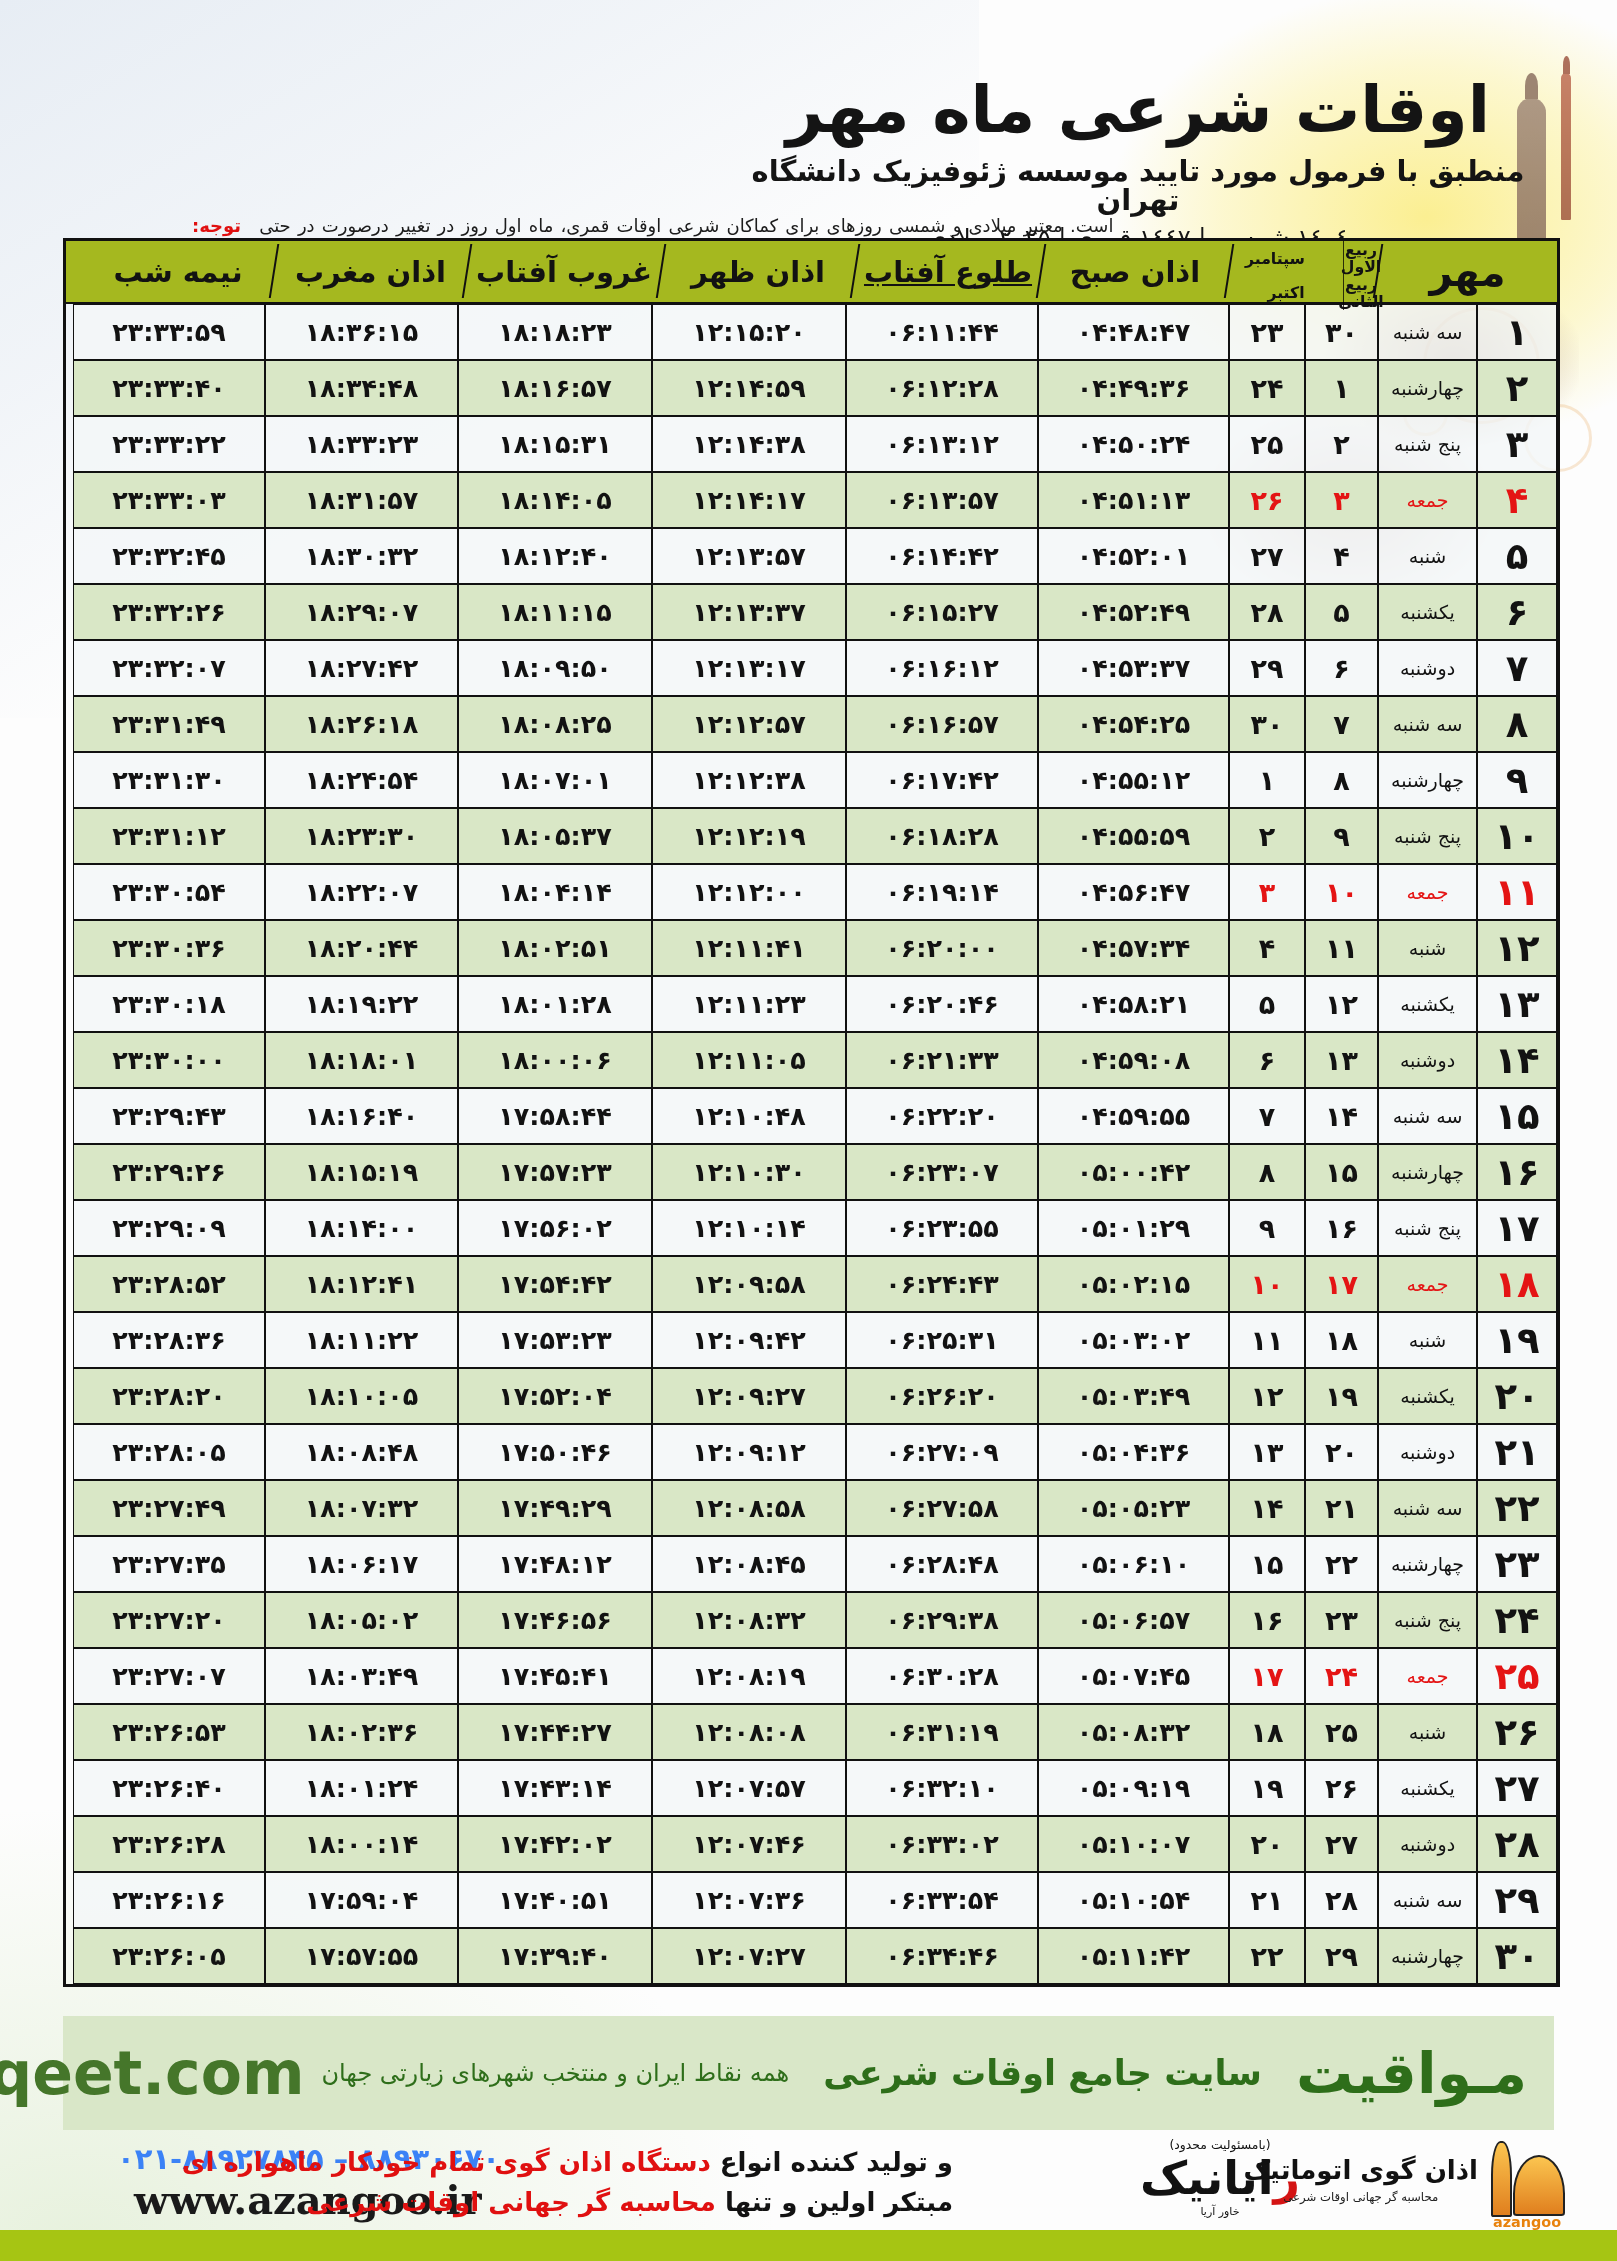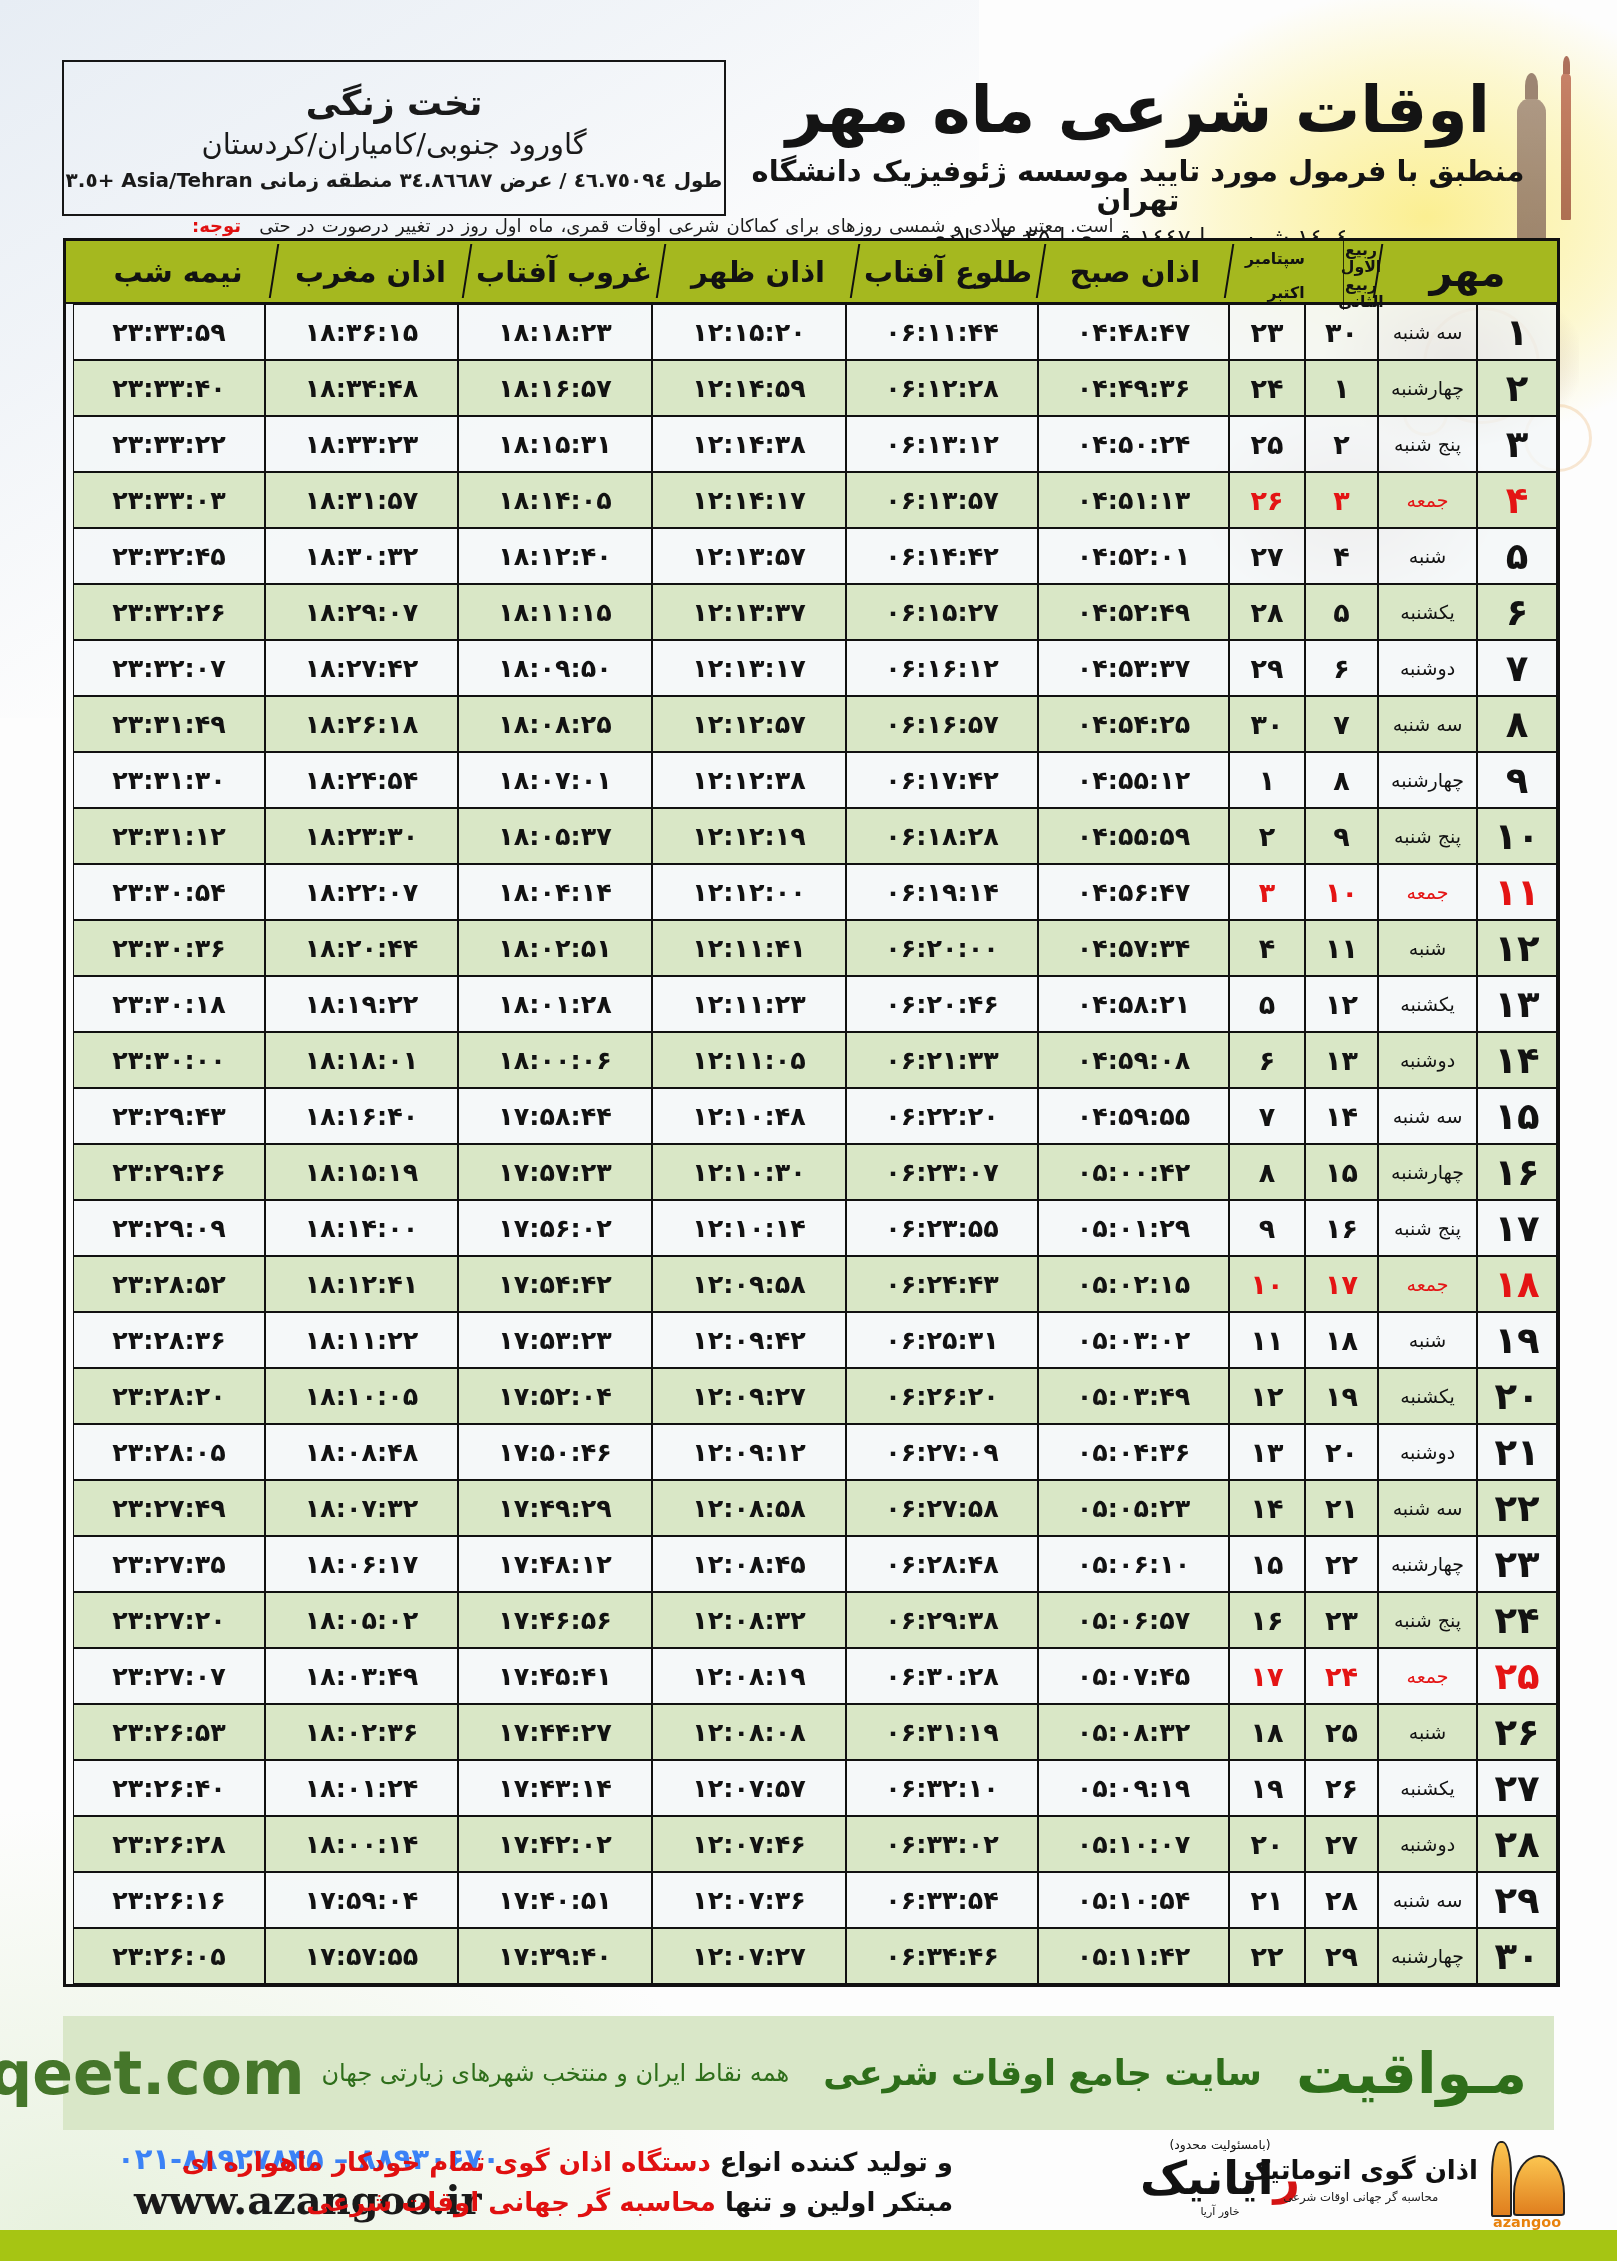--- a/index.html
+++ b/index.html
@@ -48,21 +48,21 @@
 
   
   .ptable{position:absolute;left:63px;top:238px;width:1491px;border:3.3px solid #111;background:transparent;}
   .thead{display:flex;flex-direction:row;direction:rtl;height:61px;background:#a5b81f;border-bottom:2.6px solid #111;}
   .hcell{position:relative;display:flex;align-items:center;justify-content:center;
     font-weight:bold;color:#121212;font-size:29px;}
   .hcell:not(:first-child)::after{content:"";position:absolute;right:-1.3px;top:3.3px;bottom:3.3px;width:2px;
     background:#111;transform:skewX(-9deg);}
   .h-month{width:179px;font-size:40px;}
   .h-dates{width:149px;}
-  .h-fajr{width:188px;}.h-sunrise{width:186px;}.h-noon{width:194px;}
+  .h-fajr{width:188px;}.h-sunrise{width:186px;text-decoration:underline;}.h-noon{width:194px;}
   .h-sunset{width:194px;}.h-maghrib{width:193px;}.h-midnight{width:192px;}
   .hdates-grid{display:grid;direction:rtl;grid-template-columns:73px 76px;grid-template-rows:1fr 1fr;
     width:100%;height:100%;align-items:center;font-size:15.7px;font-weight:bold;}
   .hdates-grid span{text-align:center;line-height:1.1;margin-left:38px;}
   .hd-hijri{border-left:1.3px solid rgba(0,0,0,.75);height:100%;display:flex;align-items:center;justify-content:center;}
   .tbody{display:grid;direction:rtl;grid-template-columns:80px 99px 73px 76px 191px 192px 194px 194px 193px 192px;
     grid-auto-rows:56px;}
   .cell{border:1px solid #111;display:flex;align-items:center;justify-content:center;
     color:#121212;overflow:hidden;}
   .cell.w{background:rgba(243,246,248,.82);}
@@ -113,25 +113,20 @@
   <div class="tint-tl"></div>
   <div class="tint-bl"></div>
   <div class="glow"></div>
   <div class="swirl sw1"></div>
   <div class="swirl sw2"></div>
   <div class="swirl sw3"></div>
   <div class="minaret-brown"></div>
   <div class="minaret-red"></div>
   <div class="photo-wm"></div>
 
-  <div class="loc-box">
-    <div class="loc-name">تخت زنگی</div>
-    <div class="loc-region">گاورود جنوبی/کامیاران/کردستان</div>
-    <div class="loc-coords">طول ٤٦.٧٥٠٩٤ / عرض ٣٤.٨٦٦٨٧ منطقه زمانی Asia/Tehran +٣.٥</div>
-  </div>
 
   <div class="title-block">
     <div class="main-title">اوقات شرعی ماه مهر</div>
     <div class="subtitle">منطبق با فرمول مورد تایید موسسه ژئوفیزیک دانشگاه تهران</div>
     <div class="dates-line">١٤٠٤ شمسی | ١٤٤٧ قمری | ۲۰۲۵ میلادی</div>
   </div>
 
   <div class="note">
     <span class="lbl">توجه:</span>
     <span style="display:flex;gap:7.2px;direction:ltr;">

